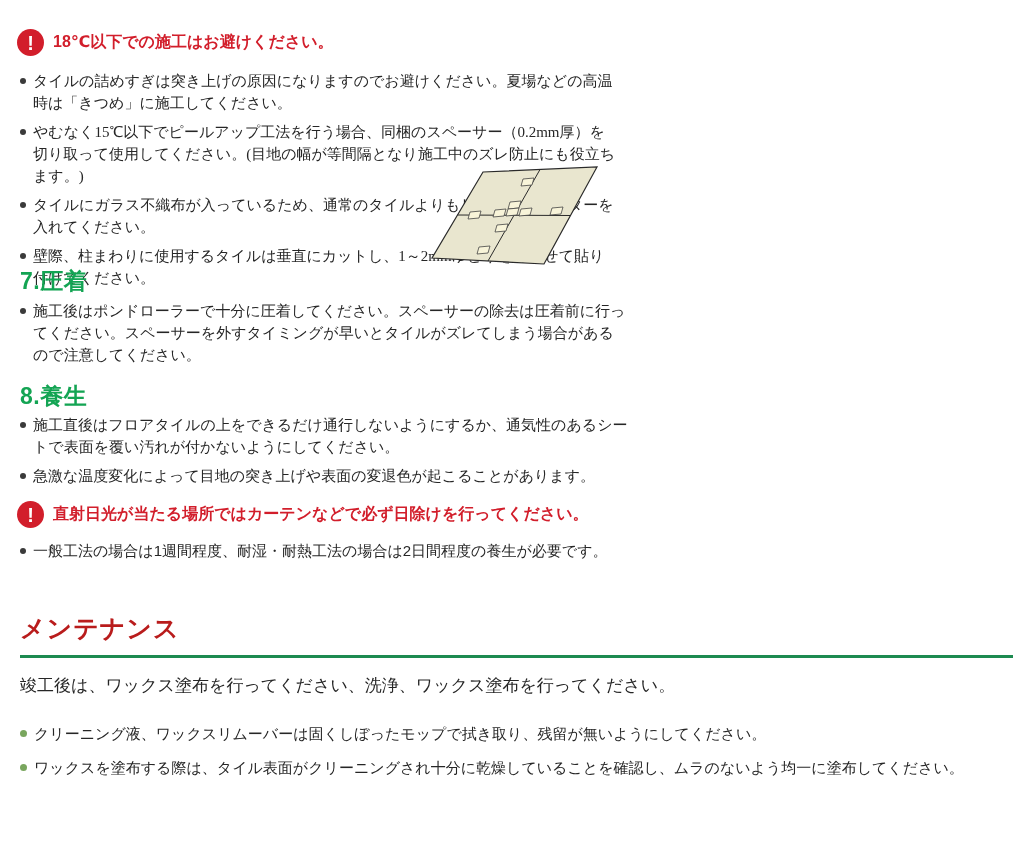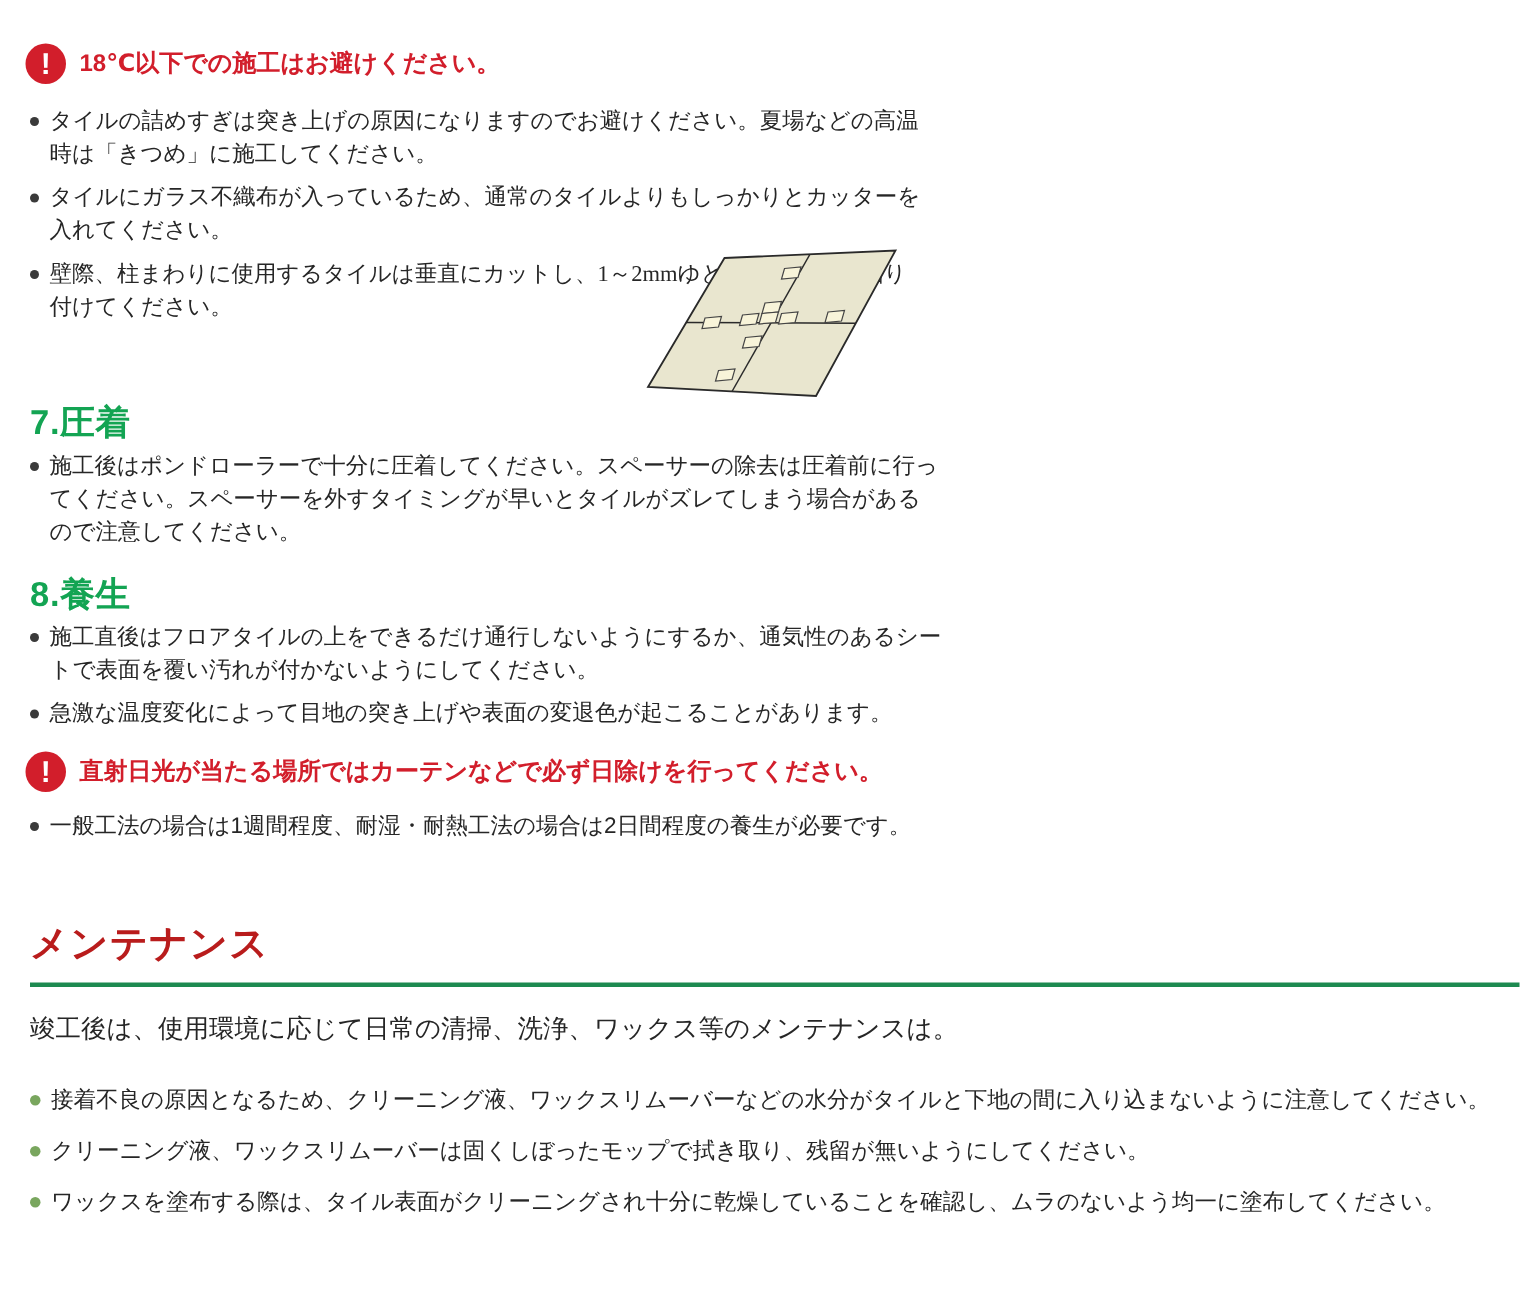--- a/index.html
+++ b/index.html
@@ -52,20 +52,21 @@
 </head>
 <body>
 
 <div class="abs warn-row" style="left:17px;top:29px;">
   <span class="warn-icon">!</span>
   <span class="warn-text">18℃以下での施工はお避けください。</span>
 </div>
 
 <ul class="blist abs" style="left:20px;top:70px;width:598px;font-family:Liberation Serif, serif;">
   <li>タイルの詰めすぎは突き上げの原因になりますのでお避けください。夏場などの高温時は「きつめ」に施工してください。</li>
+  <li>やむなく15℃以下でピールアップ工法を行う場合、同梱のスペーサー（0.2mm厚）を切り取って使用してください。(目地の幅が等間隔となり施工中のズレ防止にも役立ちます。)</li>
   <li>タイルにガラス不織布が入っているため、通常のタイルよりもしっかりとカッターを入れてください。</li>
   <li>壁際、柱まわりに使用するタイルは垂直にカットし、1～2mmゆとりを持たせて貼り付けてください。</li>
 </ul>
 
 <div class="abs" style="left:430px;top:166px;">
   <svg width="172" height="102" viewBox="0 0 172 102">
     <polygon points="53,6 167,1 114,98 2,92" fill="#e9e6cf" stroke="#2a2a2a" stroke-width="1.2"></polygon>
     <line x1="110" y1="3.5" x2="58" y2="95" stroke="#2a2a2a" stroke-width="1"></line>
     <line x1="27.5" y1="49" x2="140.5" y2="49.5" stroke="#2a2a2a" stroke-width="1"></line>
     <g fill="#f8f4d9" stroke="#444444" stroke-width="0.8">
@@ -97,19 +98,18 @@
   <span class="warn-icon">!</span>
   <span class="warn-text">直射日光が当たる場所ではカーテンなどで必ず日除けを行ってください。</span>
 </div>
 
 <ul class="blist abs" style="left:20px;top:540px;width:640px;">
   <li>一般工法の場合は1週間程度、耐湿・耐熱工法の場合は2日間程度の養生が必要です。</li>
 </ul>
 
 <h1 class="m-title abs" style="left:20px;top:612px;">メンテナンス</h1>
 <div class="m-rule abs" style="left:20px;top:655px;width:993px;"></div>
-<div class="m-intro abs" style="left:20px;top:674px;width:990px;">竣工後は、使用環境に応じて日常の清掃、洗浄、ワックス等のメンテナンスは。</div>
+<div class="m-intro abs" style="left:20px;top:674px;width:990px;">竣工後は、ワックス塗布を行ってください、洗浄、ワックス塗布を行ってください。</div>
 
 <ul class="mlist abs" style="left:20px;top:723px;width:1002px;">
-  <li>接着不良の原因となるため、クリーニング液、ワックスリムーバーなどの水分がタイルと下地の間に入り込まないように注意してください。</li>
   <li>クリーニング液、ワックスリムーバーは固くしぼったモップで拭き取り、残留が無いようにしてください。</li>
   <li>ワックスを塗布する際は、タイル表面がクリーニングされ十分に乾燥していることを確認し、ムラのないよう均一に塗布してください。</li>
 </ul>
 
 </body></html>

